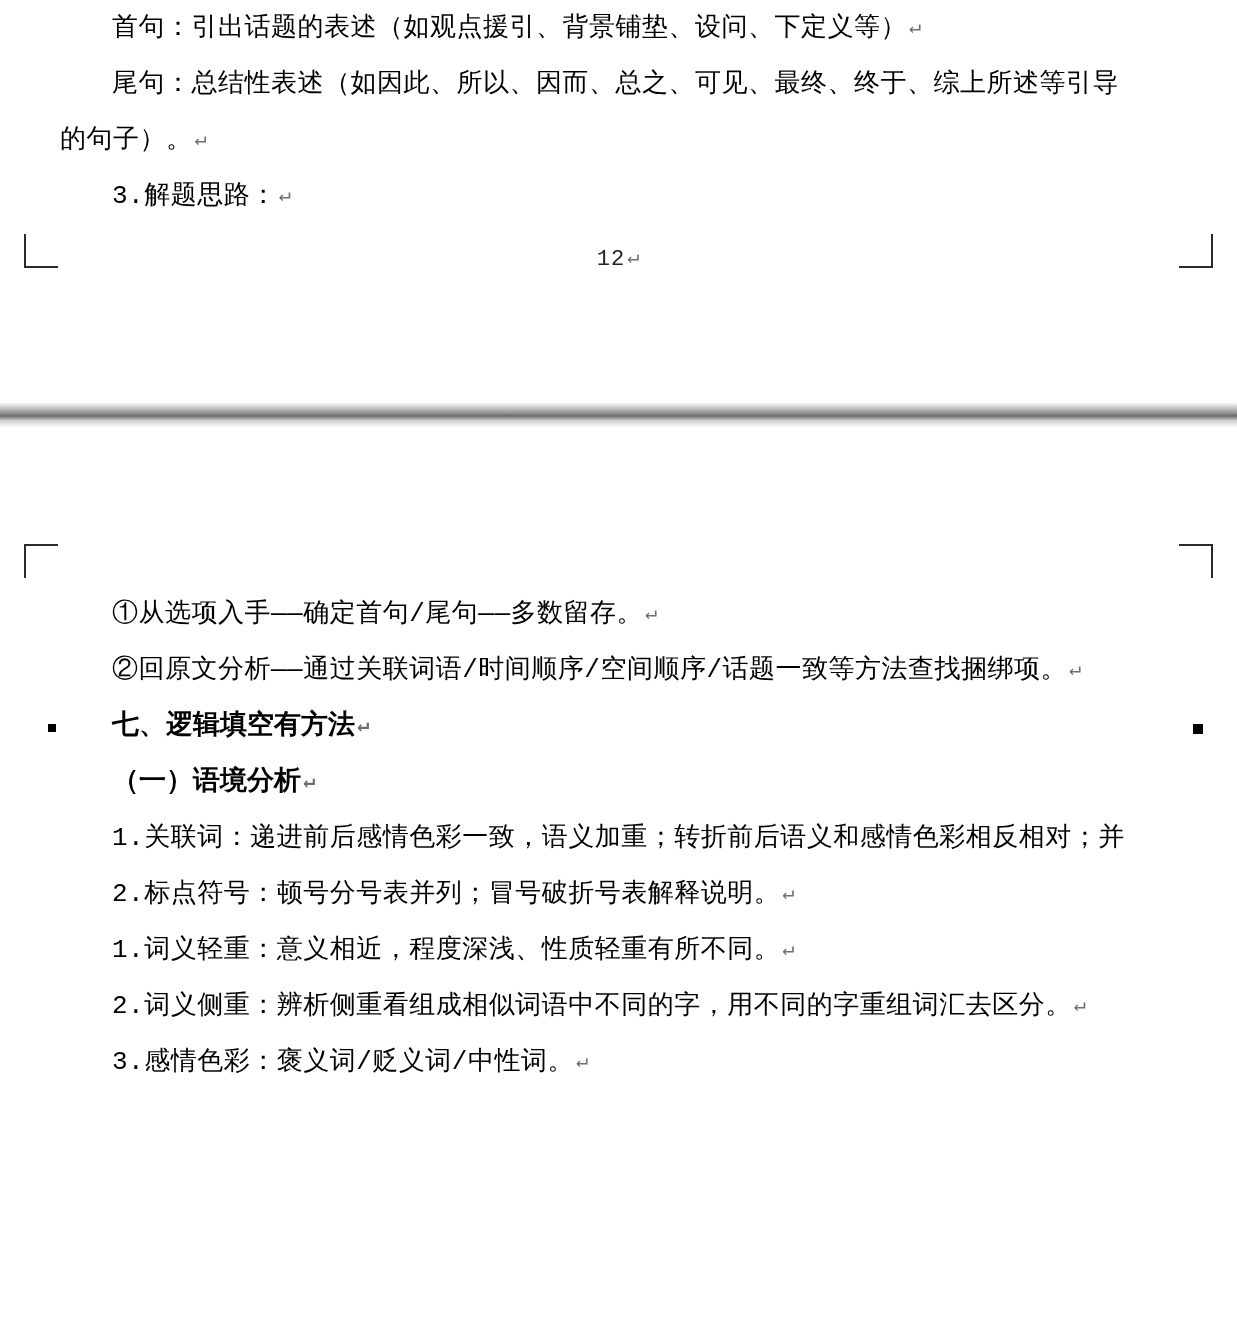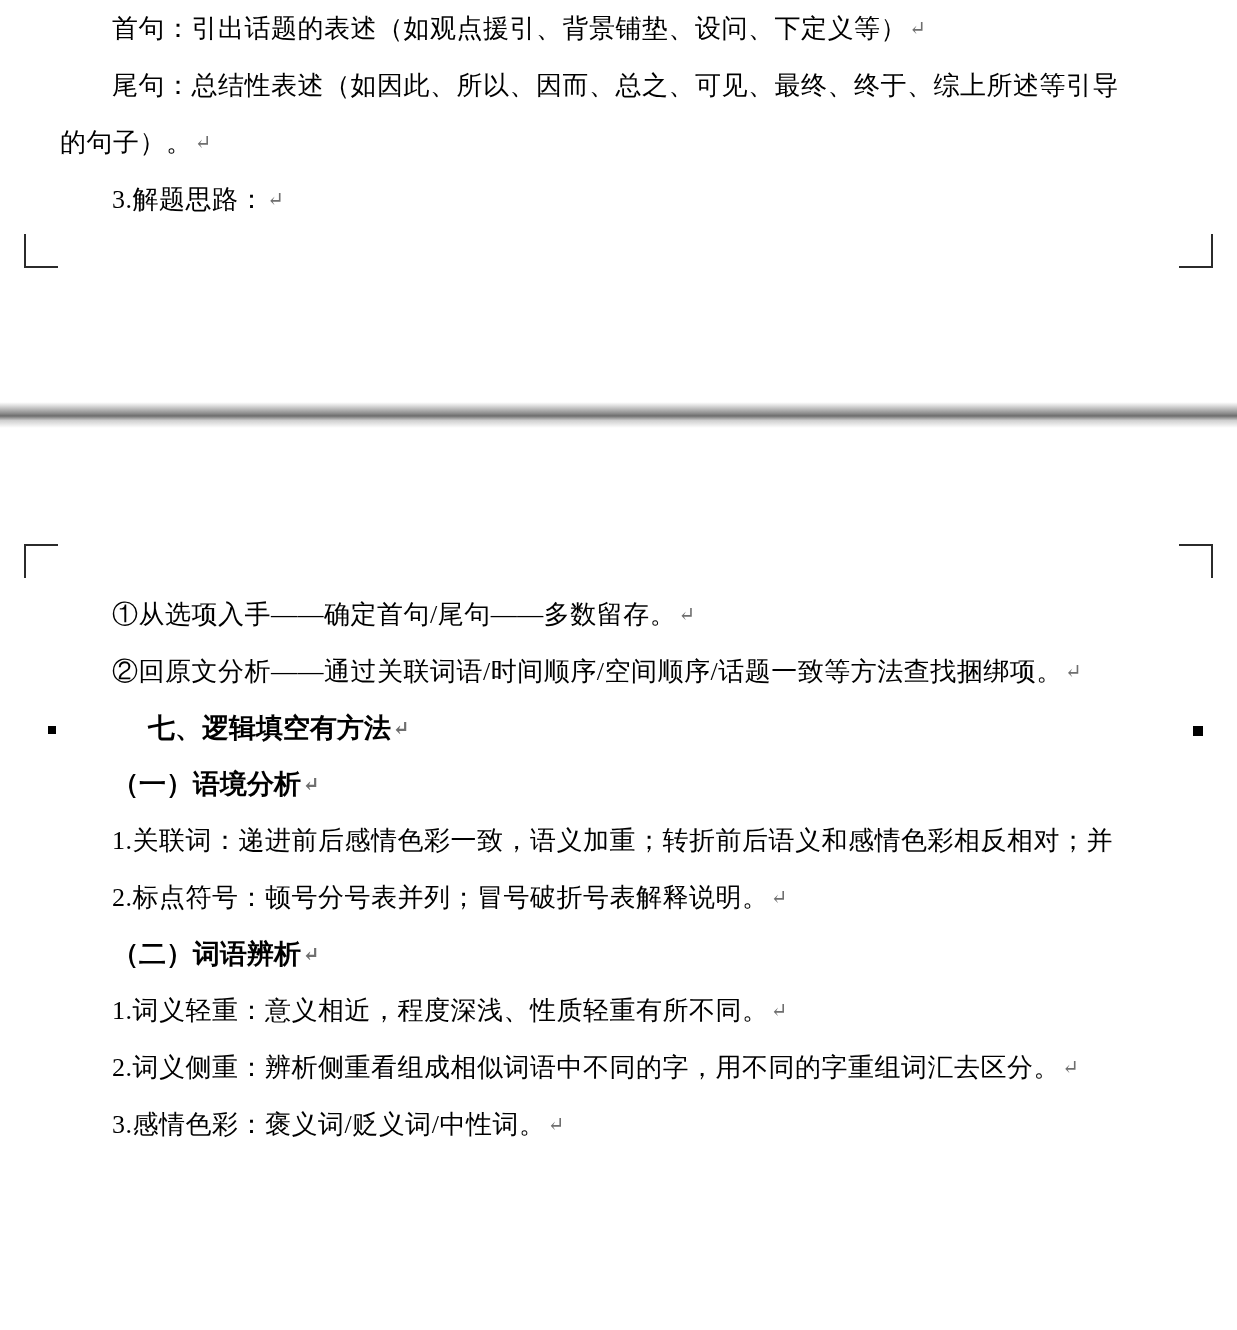--- a/index.html
+++ b/index.html
@@ -11,20 +11,21 @@
     width: 1237px;
     height: 1330px;
     font-family: "Liberation Serif", "DejaVu Serif", serif;
     color: #000000;
     position: relative;
     overflow: hidden;
   }
   .page {
     position: relative;
     width: 1237px;
+    font-family: Liberation Mono, monospace;
   }
 
   
   .page-top {
     position: relative;
     padding: 0;
     height: 392px;
     box-sizing: border-box;
   }
 
@@ -81,21 +82,21 @@
   .page-bottom {
     position: relative;
     padding-top: 0;
   }
 
   .bullet-heading {
     position: relative;
     font-size: 27px;
     font-weight: bold;
     line-height: 56px;
-    padding: 0 60px 0 96px;
+    padding: 0 60px 0 60px;
     text-indent: 52px;
   }
   .bullet-heading .sq-left {
     position: absolute;
     left: 48px;
     top: 26px;
     width: 8px;
     height: 8px;
     background: #000;
   }
@@ -121,20 +122,21 @@
 <div class="page page-top">
 
   <p class="para indent"><span>首句：引出话题的表述（如观点援引、背景铺垫、设问、下定义等）</span><span class="pilcrow">↵</span></p>
 
   <p class="para indent"><span>尾句：总结性表述（如因此、所以、因而、总之、可见、最终、终于、综上所述等引导</span><span class="pilcrow"></span></p>
 
   <p class="para noindent"><span>的句子）。</span><span class="pilcrow">↵</span></p>
 
   <p class="para indent"><span>3.解题思路：</span><span class="pilcrow">↵</span></p>
 
+  <div class="page-number"><span>12</span><span class="pilcrow">↵</span></div>
 
   <div class="crop bl" style="left:24px; top:234px;"></div>
   <div class="crop br" style="right:24px; top:234px;"></div>
 </div>
 
 <div class="page-gap"></div>
 
 <div class="page page-bottom">
 
   <div style="height:148px; position:relative;">
@@ -153,21 +155,20 @@
   </div>
 
   <div class="sub-heading"><span>（一）语境分析</span><span class="pilcrow">↵</span></div>
 
   <p class="para indent"><span>1.关联词：递进前后感情色彩一致，语义加重；转折前后语义和感情色彩相反相对；并</span><span class="pilcrow"></span></p>
 
 
   <p class="para indent"><span>2.标点符号：顿号分号表并列；冒号破折号表解释说明。</span><span class="pilcrow">↵</span></p>
 
 
-  <div class="sub-heading"><span>（二）词语辨析</span><span class="pilcrow">↵</span></div>
 
   <p class="para indent"><span>1.词义轻重：意义相近，程度深浅、性质轻重有所不同。</span><span class="pilcrow">↵</span></p>
 
   <p class="para indent"><span>2.词义侧重：辨析侧重看组成相似词语中不同的字，用不同的字重组词汇去区分。</span><span class="pilcrow">↵</span></p>
 
   <p class="para indent"><span>3.感情色彩：褒义词/贬义词/中性词。</span><span class="pilcrow">↵</span></p>
 
 </div>
 
 </body></html>

